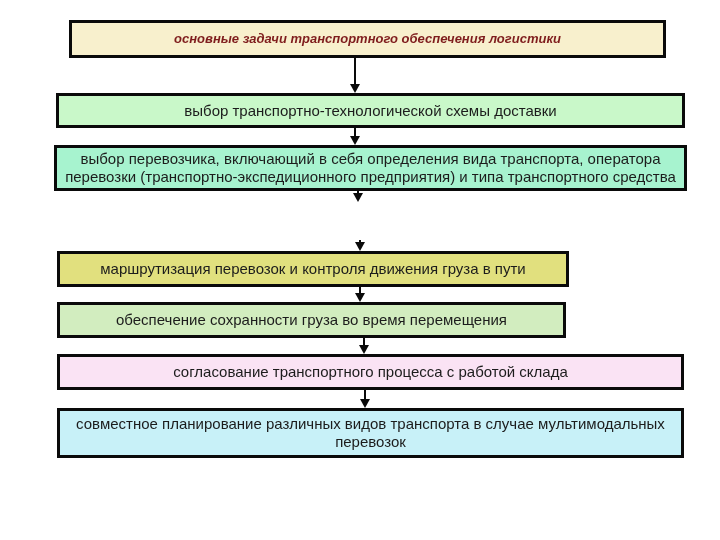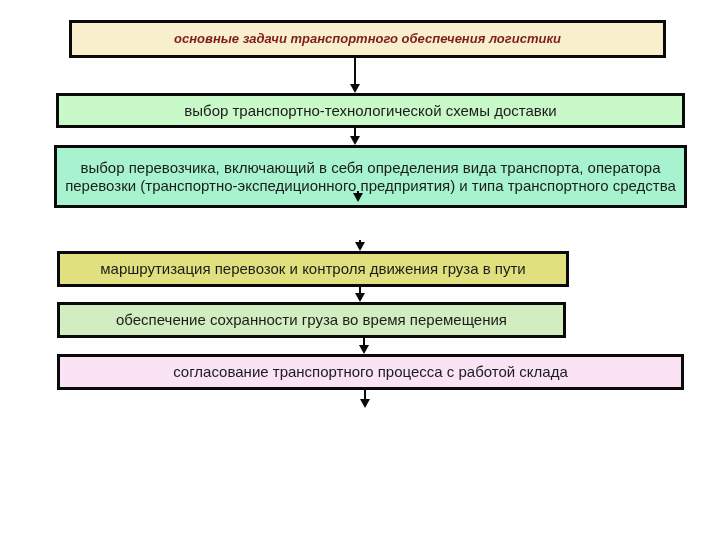--- a/index.html
+++ b/index.html
@@ -72,21 +72,21 @@
 
   <div class="box" style="left: 56px; top: 93px; width: 629px; height: 35px; background-color: rgb(201, 248, 201);">
     <span>выбор транспортно-технологической схемы доставки</span>
   </div>
 
   <div class="arrow" style="left:349px; top:128px; height:17px;">
     <div class="shaft"></div>
     <div class="head"></div>
   </div>
 
-  <div class="box" style="left: 54px; top: 145px; width: 633px; height: 63px; padding: 18px 3px; background-color: rgb(167, 243, 207);">
+  <div class="box" style="left: 54px; top: 145px; width: 633px; height: 46px; padding: 18px 3px; background-color: rgb(167, 243, 207);">
     <span>выбор перевозчика, включающий в себя определения вида транспорта, оператора перевозки (транспортно-экспедиционного предприятия) и типа транспортного средства</span>
   </div>
 
   <div class="arrow" style="left:352px; top:191px; height:11px;">
     <div class="shaft"></div>
     <div class="head"></div>
   </div>
 
 
   <div class="arrow" style="left:354px; top:240px; height:11px;">
@@ -114,14 +114,17 @@
 
   <div class="box" style="left: 57px; top: 354px; width: 627px; height: 36px; background-color: rgb(250, 227, 244); justify-content: center;">
     <span>согласование транспортного процесса с работой склада</span>
   </div>
 
   <div class="arrow" style="left:359px; top:390px; height:18px;">
     <div class="shaft"></div>
     <div class="head"></div>
   </div>
 
+  <div class="box" style="left: 57px; top: 408px; width: 627px; height: 50px; background-color: rgb(200, 241, 248);">
+    <span>совместное планирование различных видов транспорта в случае мультимодальных перевозок</span>
+  </div>
 
 </div>
 
 </body></html>

